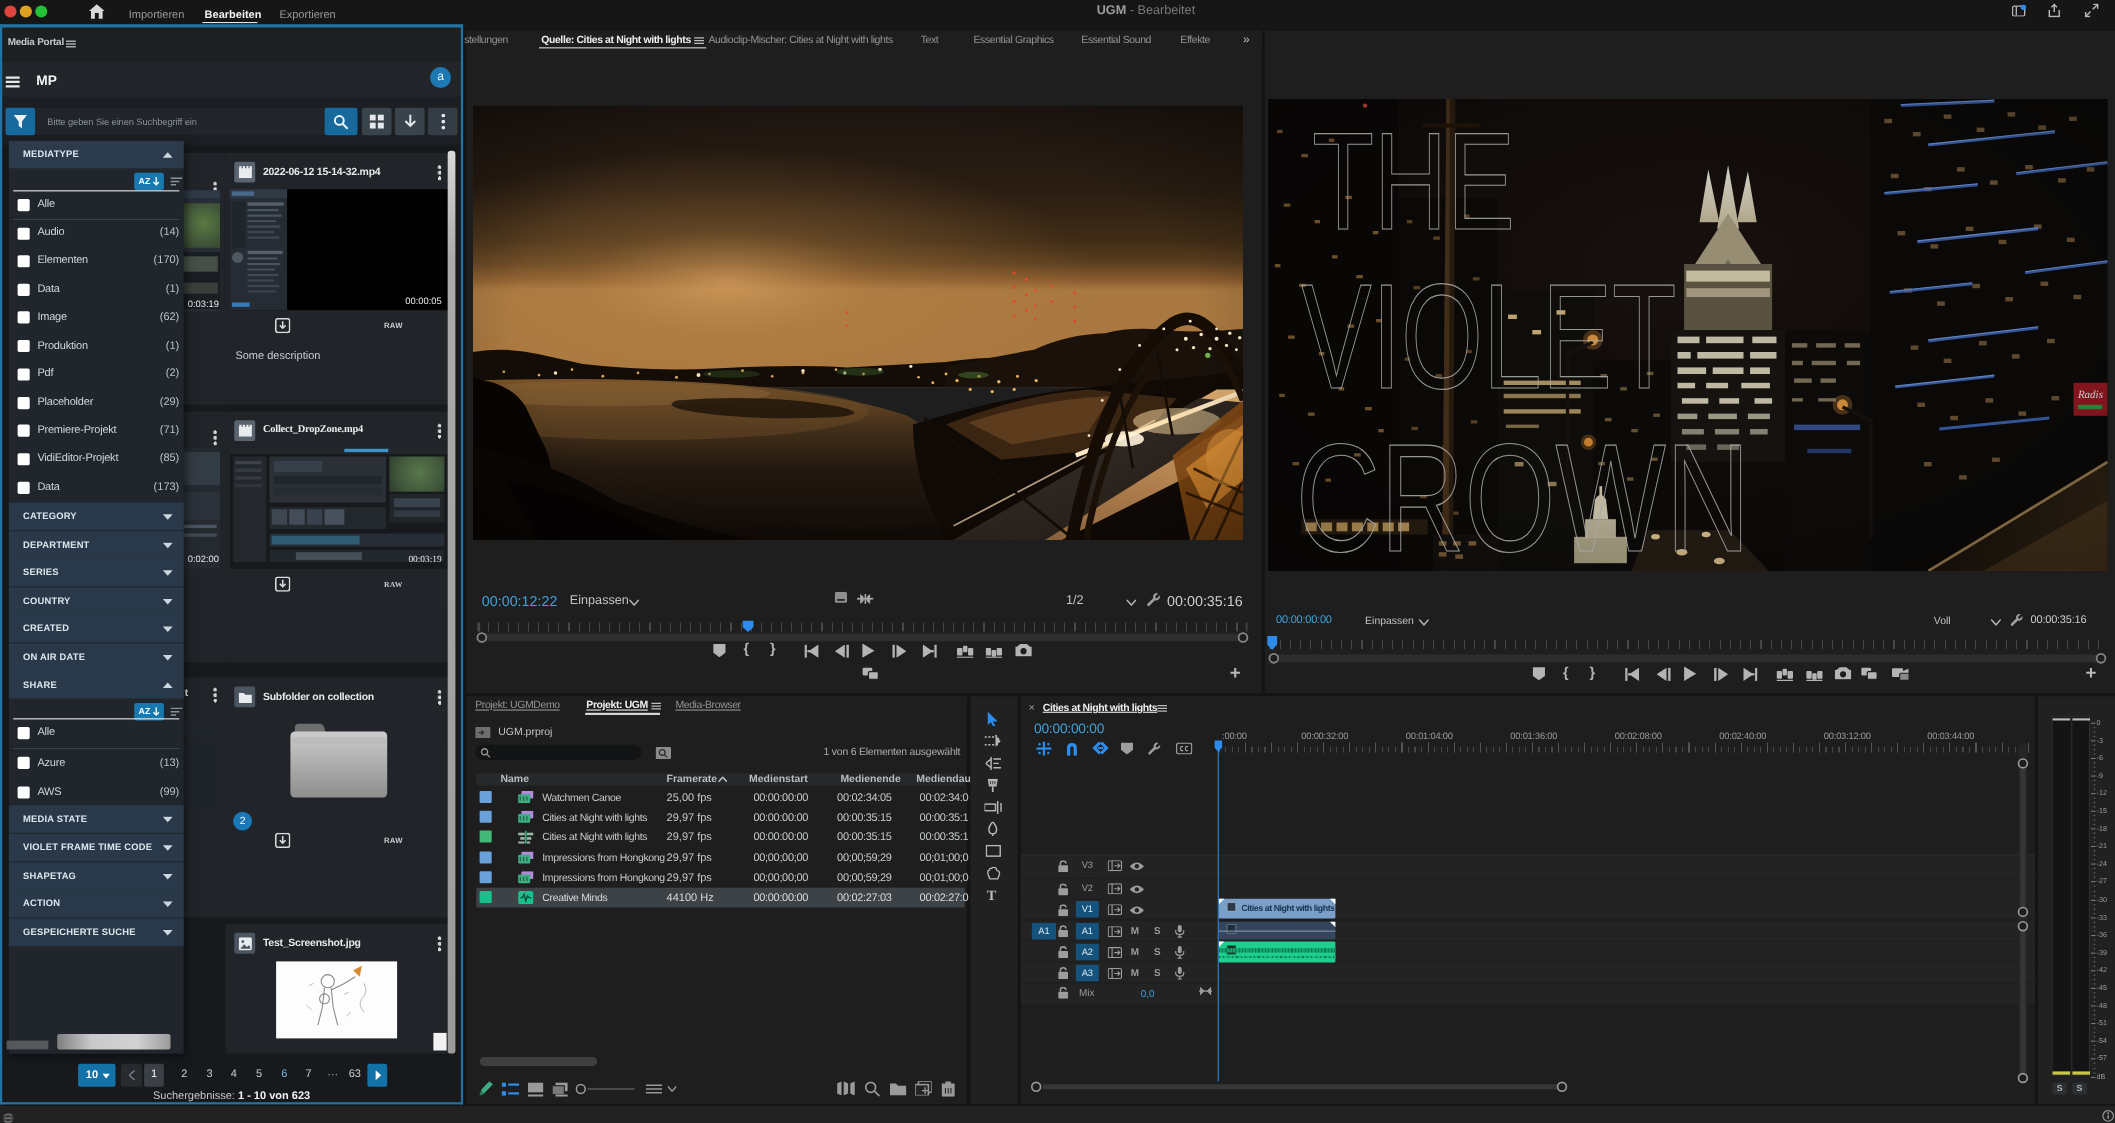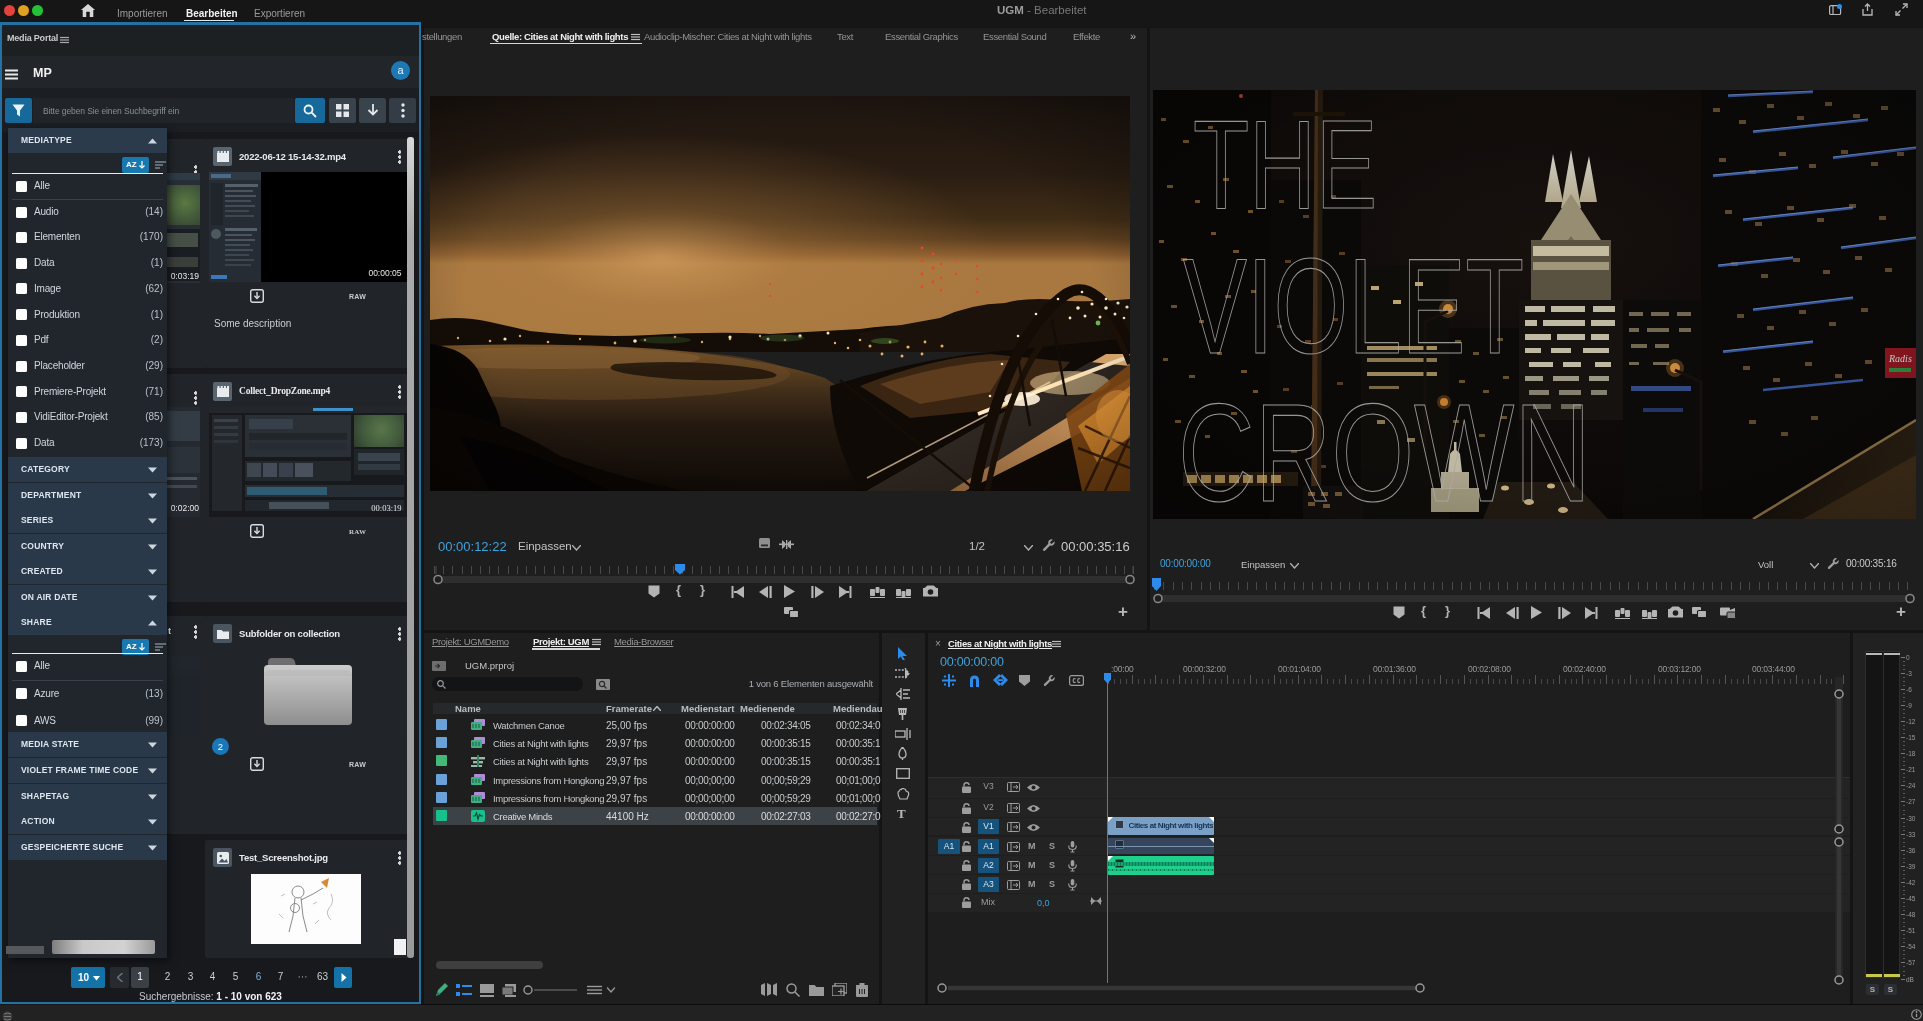--- a/index.html
+++ b/index.html
@@ -702,42 +702,42 @@
           <line x1="0" y1="4" x2="9" y2="4"></line>
           <line x1="0" y1="6.5" x2="9" y2="6.5"></line>
         </g>
       </svg>
     <div class="abs" style="left:108px;top:15px;width:68px;height:1.6px;background:#d6d6d6;"></div>
     <div class="abs tabbar" style="left:190px;top:3px;">Media-Browser</div>
     <svg class="abs" style="left:8px;top:27px;" width="14" height="11">
         <rect x="0" y="1" width="14" height="10" rx="1" fill="#6e6e6e"></rect>
         <path d="M3 6 L7 6 M5.5 4 L7.5 6 L5.5 8" stroke="#2b2b2b" stroke-width="1.2" fill="none"></path>
       </svg>
-    <span class="abs" style="left:41px;top:27px;font-size:9.5px;color:#c6c6c6;">UGM.prproj</span>
+    <span class="abs" style="left:29px;top:27px;font-size:9.5px;color:#c6c6c6;">UGM.prproj</span>
     <div class="abs" style="left:8px;top:44px;width:151px;height:14px;background:#121416;border-radius:7px;">
       <svg class="abs" style="left:5px;top:3px;" width="9" height="9">
           <circle cx="3.5" cy="3.5" r="2.8" fill="none" stroke="#9a9a9a" stroke-width="1.2"></circle>
           <line x1="5.8" y1="5.8" x2="8.5" y2="8.5" stroke="#9a9a9a" stroke-width="1.2"></line>
         </svg>
     </div>
     <svg class="abs" style="left:172px;top:44px;" width="14" height="13">
         <rect x="0" y="2" width="14" height="11" rx="1" fill="#8a8a8a"></rect>
         <circle cx="6" cy="7" r="2.6" fill="none" stroke="#2b2b2b" stroke-width="1.2"></circle>
         <line x1="8" y1="9" x2="10.5" y2="11.5" stroke="#2b2b2b" stroke-width="1.2"></line>
       </svg>
     <span class="abs" style="right:6px;top:45px;font-size:9.5px;color:#a9adb2;letter-spacing:-0.2px;">1 von 6 Elementen ausgewählt</span>
 
     <div class="abs" style="left:9px;top:70px;width:444px;height:11px;background:#26292c;"></div>
     <div class="abs" style="left:31px;top:70px;font-size:9.5px;color:#b9bdc1;font-weight:bold;">Name</div>
     <div class="abs" style="left:182px;top:70px;font-size:9.5px;color:#b9bdc1;font-weight:bold;">Framerate</div>
     <svg class="abs" style="left:229px;top:73px;" width="8" height="5">
         <path d="M0 5 L4 0.5 L8 5" fill="none" stroke="#b9bdc1" stroke-width="1.4"></path>
       </svg>
     <div class="abs" style="left:257px;top:70px;font-size:9.5px;color:#b9bdc1;font-weight:bold;">Medienstart</div>
-    <div class="abs" style="left:316px;top:70px;font-size:9.5px;color:#b9bdc1;font-weight:bold;">Medienende</div>
+    <div class="abs" style="left:340px;top:70px;font-size:9.5px;color:#b9bdc1;font-weight:bold;">Medienende</div>
     <div class="abs" style="left:409px;top:70px;font-size:9.5px;color:#b9bdc1;font-weight:bold;">Mediendau</div>
     <div id="projrows">
         <div class="abs" style="left:12px;top:86.2px;width:11px;height:11px;background:#6aa1d8;border-radius:1px;"></div>
     <svg class="abs" style="left:47px;top:86.2px;" width="14" height="12">
           <rect x="3" y="0" width="11" height="7" rx="1" fill="#b08cd8"></rect>
           <rect x="0" y="3" width="11" height="8" rx="1" fill="#3fae82"></rect>
           <g stroke="#1e5a40" stroke-width="1">
             <line x1="2" y1="5" x2="2" y2="9"></line>
             <line x1="5" y1="5" x2="5" y2="9"></line>
             <line x1="8" y1="5" x2="8" y2="9"></line>

